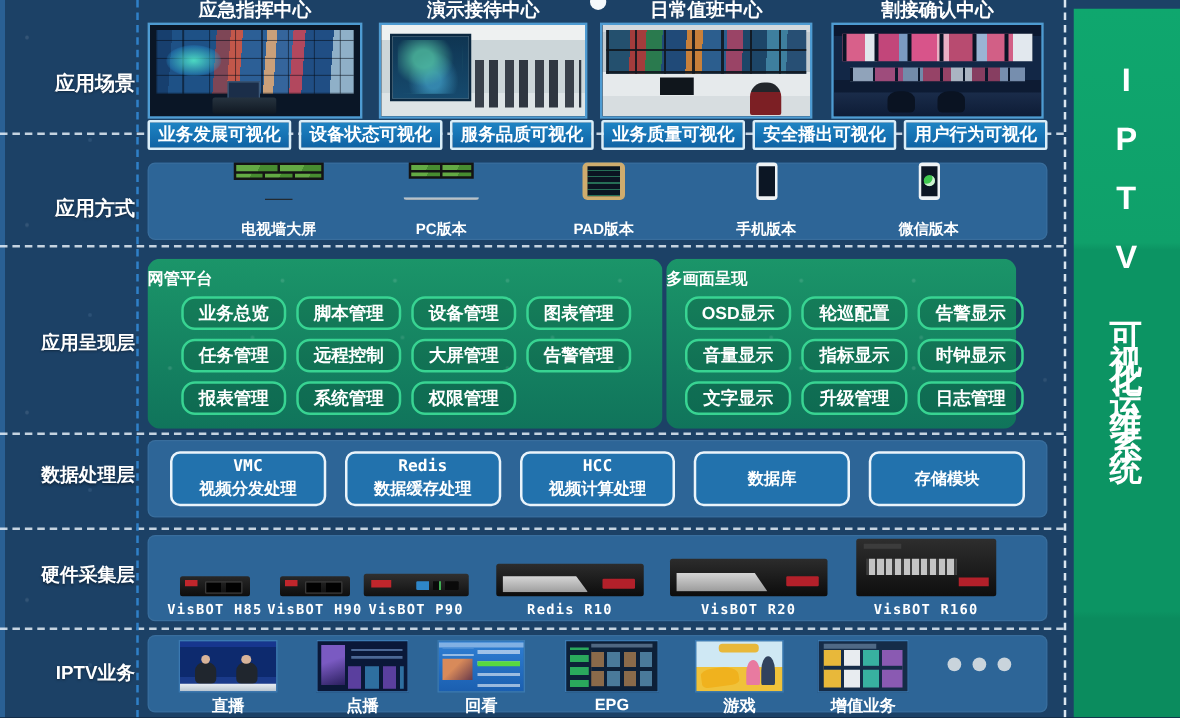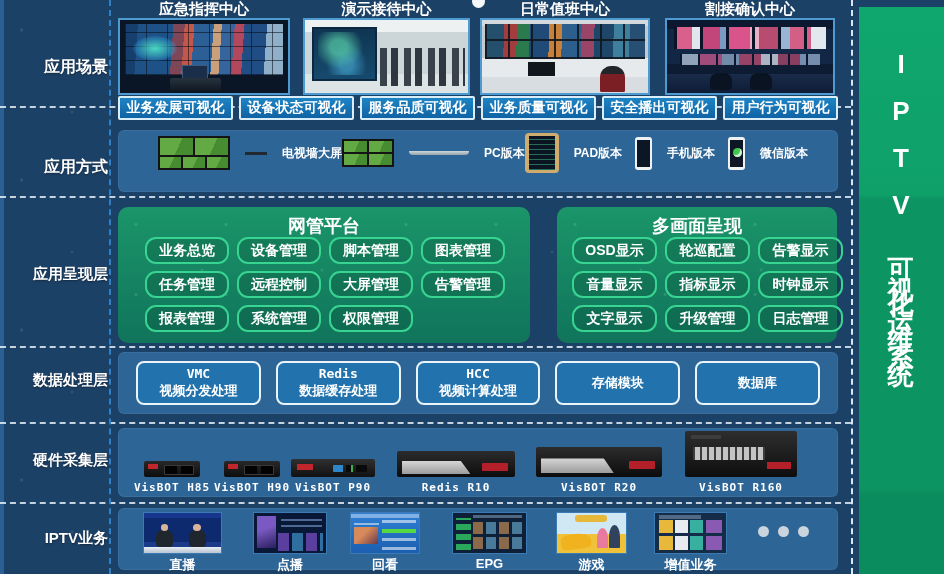--- a/index.html
+++ b/index.html
@@ -64,41 +64,41 @@
   .co-chair1{left:26%;bottom:4%;width:13%;height:24%;background:#0a1322;border-radius:40% 40% 20% 20%}
   .co-chair2{left:50%;bottom:4%;width:13%;height:24%;background:#0a1322;border-radius:40% 40% 20% 20%}
   .topdot{position:absolute;left:472px;top:-5px;width:13px;height:13px;border-radius:50%;background:#f4f8fb;z-index:3}
   
   .visrow{position:absolute;left:118px;top:96px;width:720px;display:flex;gap:6px;z-index:1}
   .visbtn{flex:1;height:24px;display:flex;align-items:center;justify-content:center;background:linear-gradient(#1e84c4,#0f63a4);border:2px solid #d9eef9;border-radius:2px;font-weight:bold;font-size:14px;box-sizing:border-box;white-space:nowrap}
   
   .panel{position:absolute;left:118px;width:720px;background:#2d6597;border-radius:6px;z-index:1;box-shadow:inset 0 0 0 1px rgba(255,255,255,.06)}
   
   .mode-panel{top:130px;height:62px;display:flex;padding:0 30px 0 40px;box-sizing:border-box}
-  .mode{flex:1;display:flex;flex-direction:row;align-items:center;justify-content:flex-end;gap:15px;padding-bottom:16px}
+  .mode{flex:1;display:flex;flex-direction:column;align-items:center;justify-content:flex-end;gap:15px;padding-bottom:0}
   .mode-label{font-size:12px;font-weight:bold;white-space:nowrap}
   .tvwall{width:72px;height:34px;background:#141414;padding:2px;box-sizing:border-box;display:flex;flex-direction:column;gap:2px}
   .tvrow1{flex:1.6;display:flex;gap:2px}.tvrow2{flex:1;display:flex;gap:2px}
   .cellg{flex:1;background:linear-gradient(115deg,#63aa44 0 55%,#478c30 55%)}
   .tvstand{width:22px;height:3px;background:#222a31;margin:0 auto}
   .lscreen{width:52px;height:28px;background:#141414;padding:2px;box-sizing:border-box;display:grid;grid-template-columns:1fr 1fr;grid-template-rows:1fr 1fr;gap:2px}
   .lbase{width:60px;height:4px;background:linear-gradient(#cdd6dc,#97a3ab);border-radius:0 0 4px 4px}
   .pad{width:34px;height:40px;background:#cfac6e;border-radius:4px;padding:3px 4px;box-sizing:border-box}
   .pad-screen{width:100%;height:100%;background:repeating-linear-gradient(0deg,rgba(70,220,150,.45) 0 1px,transparent 1px 5px),#0b1422}
   .phone{width:17px;height:33px;background:#eef2f5;border-radius:3px;padding:3px 2px;box-sizing:border-box}
   .phone-screen{width:100%;height:100%;background:#0c1624;position:relative}
   .wechat .phone-screen::after{content:"";position:absolute;left:50%;top:45%;width:9px;height:9px;margin:-4px 0 0 -4px;background:#3fc84e;border-radius:50%;box-shadow:inset -2px -2px 0 rgba(255,255,255,.75)}
   
   .gpanel{position:absolute;top:207px;height:136px;border-radius:10px;z-index:1;
     background-image:
       radial-gradient(circle at 20% 25%, rgba(255,255,255,.12) 1px, transparent 2px),
       radial-gradient(circle at 70% 70%, rgba(255,255,255,.10) 1px, transparent 2px),
       linear-gradient(180deg,#1b9569,#10745b);
     background-size:90px 70px,120px 90px,100% 100%}
-  .gtitle{position:absolute;top:7px;left:0;right:0;text-align:center;font-size:18px;font-weight:bold}
+  .gtitle{position:absolute;top:7px;left:0;right:0;font-size:13px;font-weight:bold}
   .ggrid{position:absolute;display:grid;grid-auto-rows:27px;column-gap:8px;row-gap:7px}
   .gbtn{display:flex;align-items:center;justify-content:center;border:2px solid #38d492;border-radius:11px;font-weight:bold;font-size:14px;background:rgba(8,48,36,.18);box-sizing:border-box;white-space:nowrap}
   
   .data-panel{top:352px;height:62px;display:flex;gap:15px;padding:9px 18px;box-sizing:border-box}
   .dbox{width:125px;height:44px;border:2px solid #eaf4fb;border-radius:8px;background:#2272ad;box-sizing:border-box;display:flex;flex-direction:column;align-items:center;justify-content:center;line-height:1.3}
   .dbox .l1{font-size:13px;font-weight:bold;font-family:"DejaVu Sans Mono","Liberation Sans",monospace}
   .dbox .l2{font-size:13px;font-weight:bold}
   
   .hw-panel{top:428px;height:69px}
   .hw-item{position:absolute;bottom:3px;display:flex;flex-direction:column;align-items:center;justify-content:flex-end;gap:4px}
@@ -275,33 +275,33 @@
           <div class="phone-screen"></div>
         </div>
       <div class="mode-label">微信版本</div>
     </div>
   </div>
 
   <div class="gpanel" style="left:118px;width:412px">
     <div class="gtitle">网管平台</div>
     <div class="ggrid" style="left:27px;top:30px;grid-template-columns:repeat(4,84px)">
       <div class="gbtn">业务总览</div>
+      <div class="gbtn">脚本管理</div>
       <div class="gbtn">设备管理</div>
-      <div class="gbtn">脚本管理</div>
       <div class="gbtn">图表管理</div>
       <div class="gbtn">任务管理</div>
       <div class="gbtn">远程控制</div>
       <div class="gbtn">大屏管理</div>
       <div class="gbtn">告警管理</div>
       <div class="gbtn">报表管理</div>
       <div class="gbtn">系统管理</div>
       <div class="gbtn">权限管理</div>
     </div>
   </div>
-  <div class="gpanel" style="left:557px;width:280px">
+  <div class="gpanel" style="left:533px;width:280px">
     <div class="gtitle">多画面呈现</div>
     <div class="ggrid" style="left:15px;top:30px;grid-template-columns:repeat(3,85px)">
       <div class="gbtn">OSD显示</div>
       <div class="gbtn">轮巡配置</div>
       <div class="gbtn">告警显示</div>
       <div class="gbtn">音量显示</div>
       <div class="gbtn">指标显示</div>
       <div class="gbtn">时钟显示</div>
       <div class="gbtn">文字显示</div>
       <div class="gbtn">升级管理</div>
@@ -316,24 +316,24 @@
     </div>
     <div class="dbox">
       <span class="l1">Redis</span>
       <span class="l2">数据缓存处理</span>
     </div>
     <div class="dbox">
       <span class="l1">HCC</span>
       <span class="l2">视频计算处理</span>
     </div>
     <div class="dbox">
+      <span class="l2">数据库</span>
+    </div>
+    <div class="dbox">
       <span class="l2">存储模块</span>
-    </div>
-    <div class="dbox">
-      <span class="l2">数据库</span>
     </div>
   </div>
 
   <div class="panel hw-panel">
     <div class="hw-item" style="left:4px;width:100px">
       <div class="dev-h"></div>
       <div class="hw-label">VisBOT H85</div>
     </div>
     <div class="hw-item" style="left:84px;width:100px">
       <div class="dev-h"></div>

